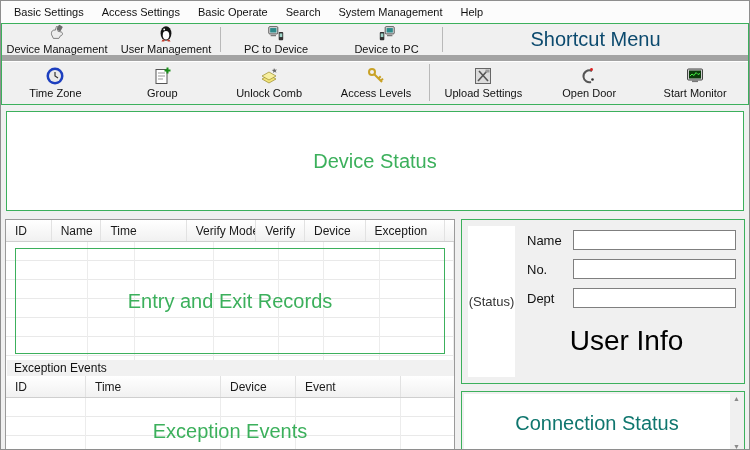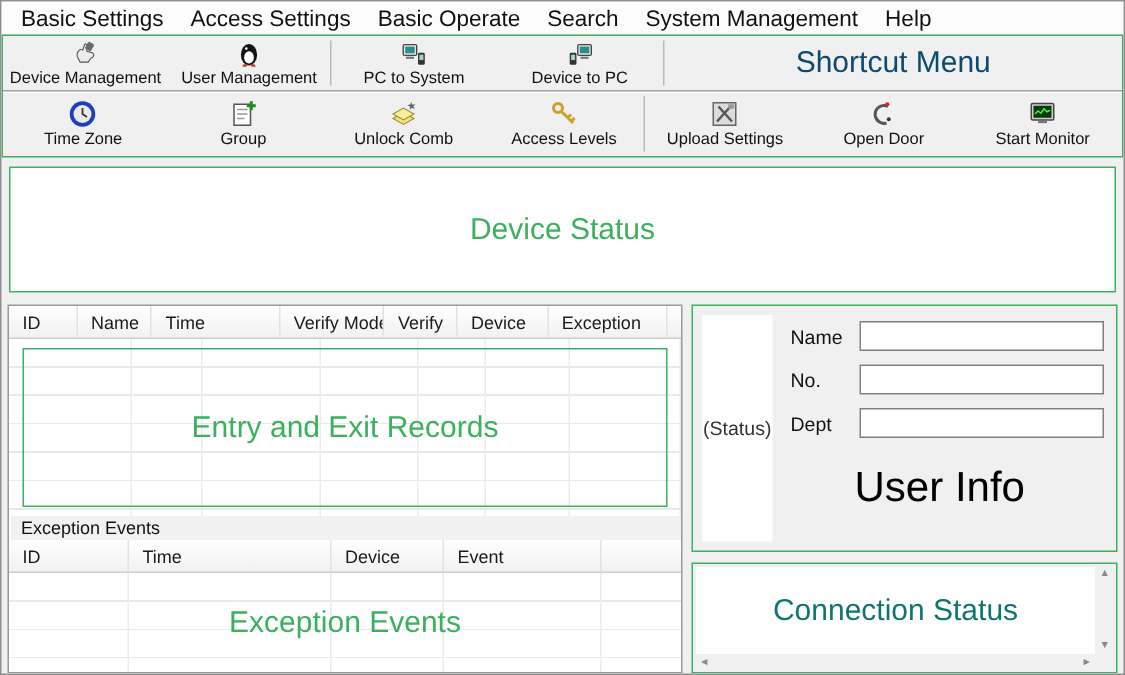--- a/index.html
+++ b/index.html
@@ -2,35 +2,35 @@
 <html><head>
 <meta charset="utf-8">
 <style>
   * { margin:0; padding:0; box-sizing:border-box; }
   html,body { width:750px; height:450px; background:#cfcfcf; }
   body { font-family:"Liberation Sans", sans-serif; }
   .window { width:750px; height:450px; background:#f0f0f0; border:1px solid #8e8e8e; position:relative; overflow:hidden; }
 
   
   .menubar { height:22px; background:#fcfcfc; display:flex; align-items:center; padding-left:4px; }
-  .menu-item { font-size:15px; color:#111; padding:2px 9px; cursor:default; }
+  .menu-item { font-size:11px; color:#111; padding:2px 9px; cursor:default; }
 
   
   .toolbar { border:1px solid #3cb05c; background:#f0f0f0; }
   .tb-row { display:flex; align-items:stretch; }
-  .tb-row1 { height:37px; border-bottom:1px solid #a3a3a3; box-shadow:0 1px 0 #fff; }
+  .tb-row1 { height:37px; border-bottom:6px solid #a3a3a3; box-shadow:0 1px 0 #fff; }
   .tb-row2 { height:43px; }
   .tbtn { display:flex; flex-direction:column; align-items:center; justify-content:center; gap:1px; cursor:default; }
   .tbtn .lbl { font-size:11px; color:#111; white-space:nowrap; }
   .tb-sep { width:1px; background:#b9b9b9; margin:3px 0; }
   .shortcut { flex:1; display:flex; align-items:center; justify-content:center; color:#0c4a6e; font-size:20px; }
   .icon svg { display:block; }
 
   
-  .device-status { margin:6px 5px 0 5px; height:84px; background:#fff; border:1px solid #3cb05c;
+  .device-status { margin:6px 5px 0 5px; height:100px; background:#fff; border:1px solid #3cb05c;
     display:flex; align-items:center; justify-content:center; color:#3cb05c; font-size:20px; }
 
   
   .main { display:flex; margin:8px 4px 0 4px; gap:6px; height:246px;justify-content:center; }
   .left-panel { width:452px; background:#f1f1f1; border:1px solid #9a9a9a; box-shadow:inset 1px 1px 0 #fff; overflow:hidden; }
   .right-panel { width:284px; display:flex; flex-direction:column; gap:7px; }
 
   
   .thead { display:flex; height:22px; background:linear-gradient(#ffffff,#f1f1f1); border-bottom:1px solid #cfcfcf; }
   .th { font-size:12px; color:#1a1a1a; padding:4px 0 0 9px; border-right:1px solid #e2e2e2; overflow:hidden; white-space:nowrap; }
@@ -106,21 +106,21 @@
       <div class="tbtn" style="width:110px">
         <span class="icon">
           <svg width="18" height="18" viewBox="0 0 20 20">
               <rect x="2" y="3" width="10" height="8" rx="1" fill="#e7e7e7" stroke="#444"></rect>
               <rect x="3.5" y="4.5" width="7" height="5" fill="#2e8b8b"></rect>
               <rect x="4" y="12" width="6" height="1.6" fill="#777"></rect>
               <rect x="13" y="9" width="5" height="9" rx="1" fill="#333"></rect>
               <rect x="14" y="10.5" width="3" height="4" fill="#9fd5c8"></rect>
             </svg>
         </span>
-        <span class="lbl">PC to System</span>
+        <span class="lbl">PC to Device</span>
       </div>
       <div class="tbtn" style="width:111px">
         <span class="icon">
           <svg width="18" height="18" viewBox="0 0 20 20">
               <rect x="2" y="9" width="5" height="9" rx="1" fill="#333"></rect>
               <rect x="3" y="10.5" width="3" height="4" fill="#9fd5c8"></rect>
               <rect x="8" y="3" width="10" height="8" rx="1" fill="#e7e7e7" stroke="#444"></rect>
               <rect x="9.5" y="4.5" width="7" height="5" fill="#2e8b8b"></rect>
               <rect x="10" y="12" width="6" height="1.6" fill="#777"></rect>
             </svg>

